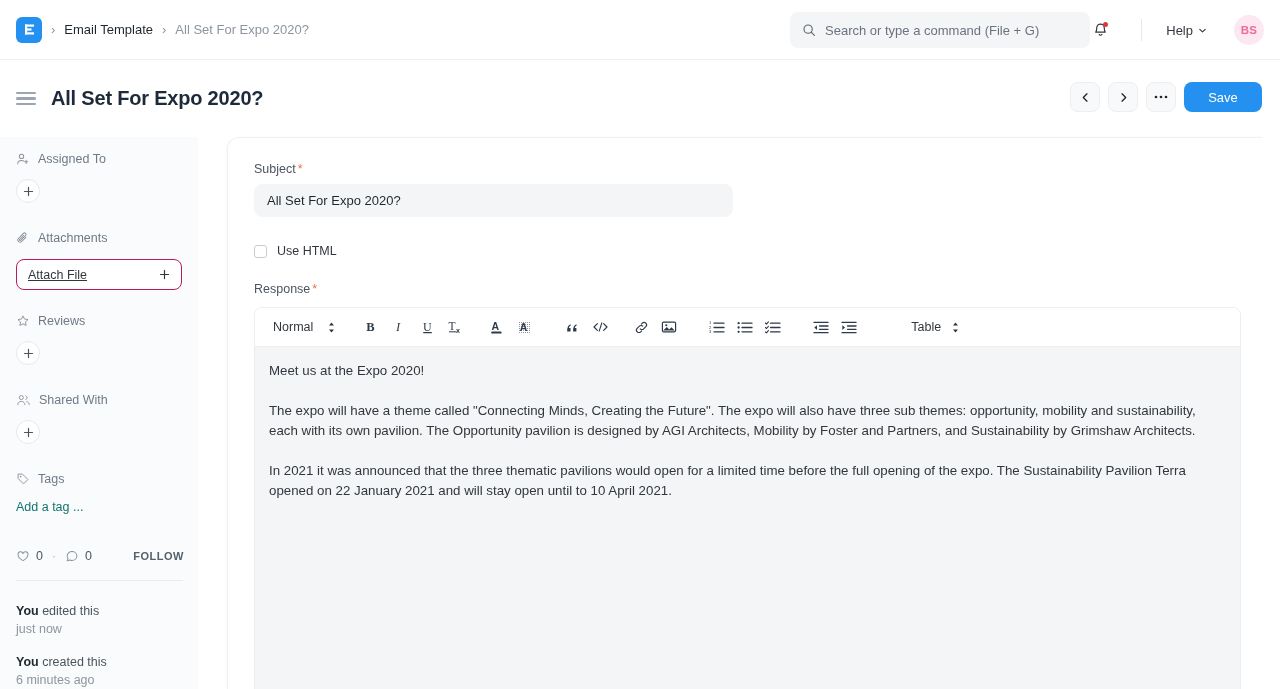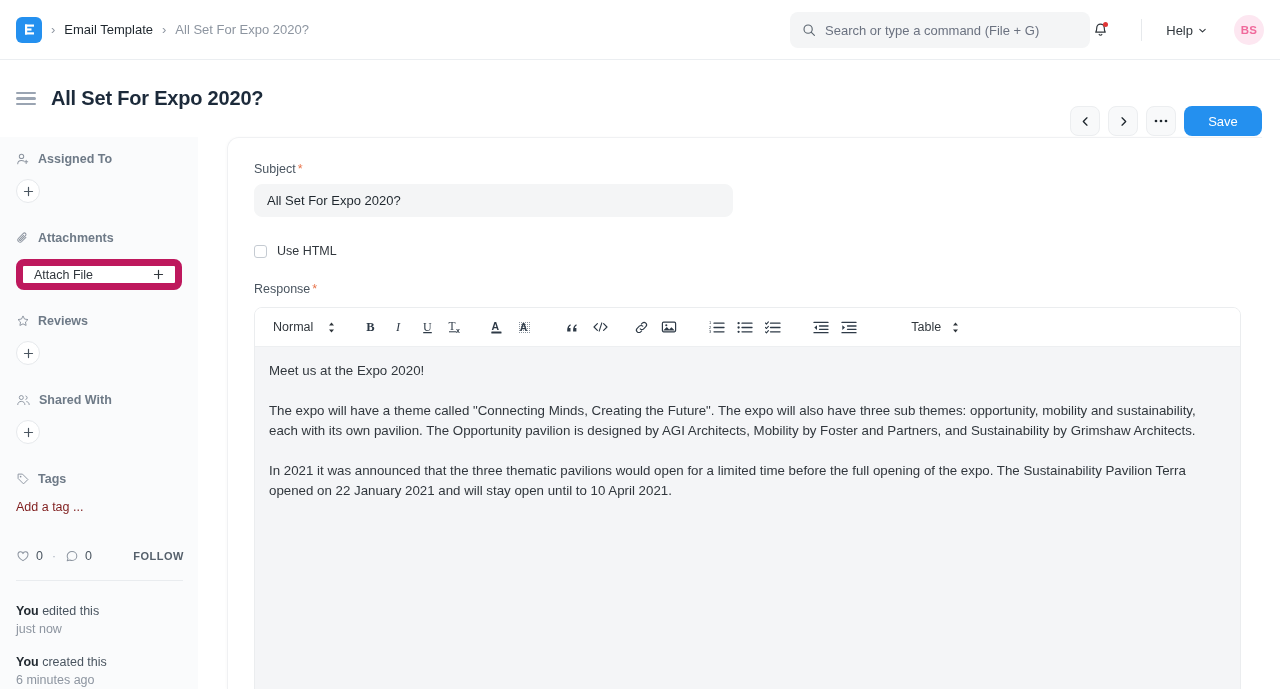--- a/index.html
+++ b/index.html
@@ -68,21 +68,21 @@
     display: flex; align-items: center;
   }
   .ham { margin-left: 16px; width: 20px; cursor: pointer; display: flex; flex-direction: column; gap: 3px; }
   .ham i { display: block; height: 2.4px; border-radius: 2px; background: #9aa4b2; }
   .page-title {
     margin-left: 15px; font-size: 20px; font-weight: 700; color: #1c2a3a;
     letter-spacing: -.2px;
   }
   .head-actions {
     position: absolute; right: 18px; top: 82px;
-    display: flex; align-items: center; gap: 8px; margin-top: 24px;
+    display: flex; align-items: center; gap: 8px;
   }
   .sq-btn {
     width: 30px; height: 30px; border-radius: 8px;
     background: #f8f9fa; border: 1px solid #eceef0;
     display: flex; align-items: center; justify-content: center;
     cursor: pointer; color: #1f272e;
   }
   .save-btn {
     height: 30px; min-width: 78px; padding: 0 16px;
     background: #2490ef; color: #fff; border-radius: 8px;
@@ -97,38 +97,38 @@
     position: absolute; top: 137px; left: 0; width: 198px; height: 552px;
     background: #fafbfc;
     padding-left: 16px; padding-top: 11px;
   }
   .side-sec { margin-bottom: 0; }
   .side-head {
     display: flex; align-items: center; gap: 8px;
     font-size: 12.5px; color: #6e7a87; font-weight: 500;
     height: 22px;
   }
-  .side-head .lbl { line-height: 1; font-weight: bold; }
+  .side-head .lbl { line-height: 1; }
   .plus-circle {
     width: 24px; height: 24px; border-radius: 50%;
     background: #fff; border: 1px solid #e6e9ec;
     display: flex; align-items: center; justify-content: center;
     margin-top: 9px; cursor: pointer; color: #4a5560;
   }
   .attach-btn {
     margin-top: 10px; width: 166px; height: 31px;
-    background: #fff; border: 7px solid #be185d; border-radius: 8px;
+    background: #fff; border: 1px solid #be185d; border-radius: 8px;
     display: flex; align-items: center; justify-content: space-between;
     padding: 0 11px; cursor: pointer;
-    font-size: 12.5px; color: #31373d;
+    font-size: 12.5px; color: #31373d; text-decoration: underline;
   }
   .gap24 { height: 24px; }
   .gap20 { height: 20px; }
   .tag-input {
-    margin-top: 10px; font-size: 12.5px; color: #7f1d1d; cursor: text;
+    margin-top: 10px; font-size: 12.5px; color: #0f766e; cursor: text;
   }
   .stats-row {
     position: absolute; top: 412px; left: 16px; width: 168px;
     display: flex; align-items: center;
   }
   .stat { display: flex; align-items: center; gap: 6px; font-size: 12.5px; color: #4a5560; cursor: pointer; }
   .dot-sep { margin: 0 9px; color: #a8b0bd; font-size: 12px; }
   .follow {
     margin-left: auto; font-size: 11px; font-weight: 600; letter-spacing: .5px;
     color: #55606b; cursor: pointer;

